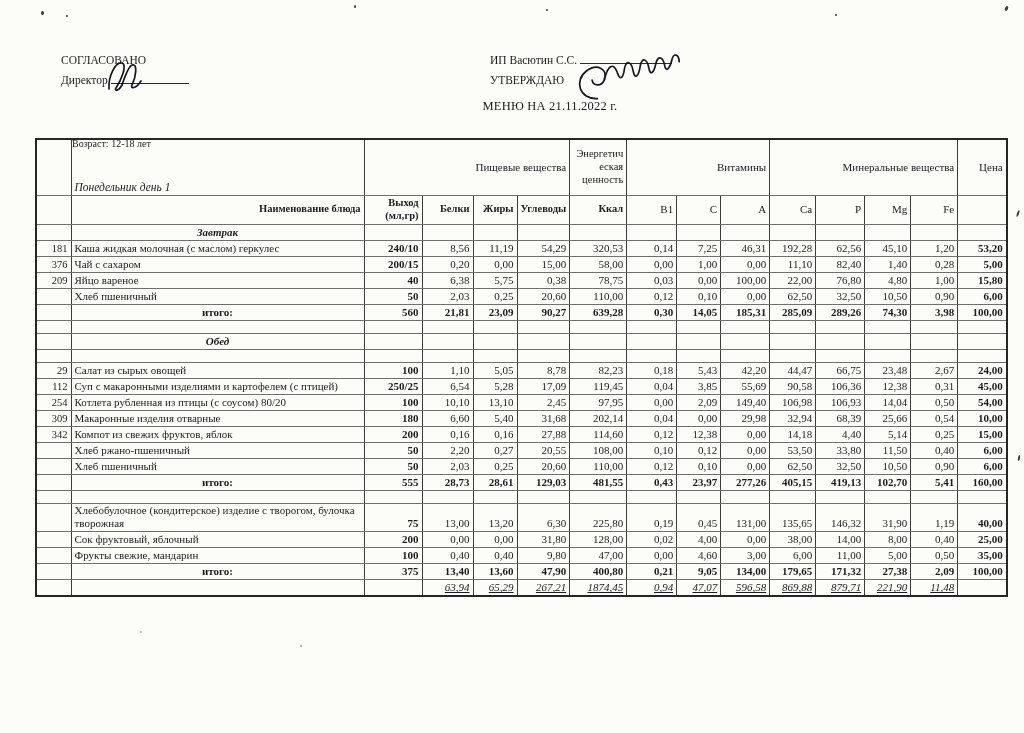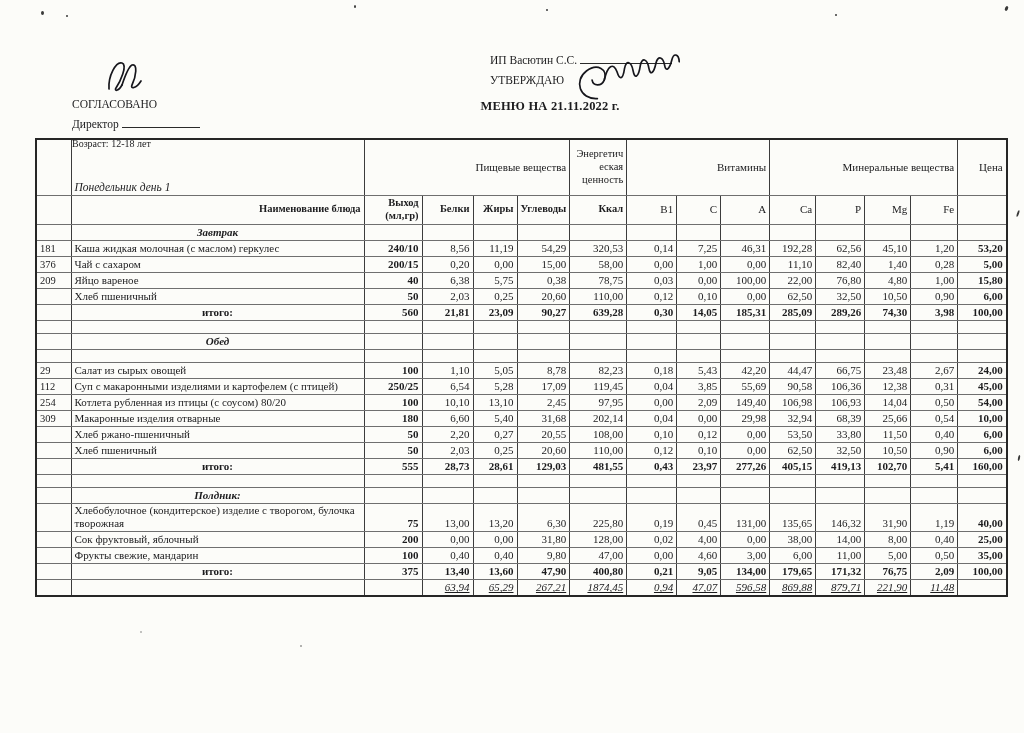--- a/index.html
+++ b/index.html
@@ -3,47 +3,47 @@
 <meta charset="utf-8">
 <style>
   html,body{margin:0;padding:0;}
   body{
     width:1024px;height:733px;position:relative;overflow:hidden;
     background:#fcfcf9;color:#1c1c1e;
     font-family:"Liberation Serif","DejaVu Serif",serif;
   }
   
   .hdr-block{position:absolute;font-size:11.5px;line-height:20px;}
-  .hdr-left{left:72px;top:50px;margin-top:44px;}
+  .hdr-left{left:61px;top:50px;}
   .hdr-right{left:490px;top:50px;}
   .sign-line{display:inline-block;border-bottom:1px solid #2a2a2a;height:12px;vertical-align:baseline;}
   .sig{position:absolute;}
   .menu-title{position:absolute;left:350px;top:99px;width:400px;text-align:center;
-    font-weight:bold;font-size:12.5px;letter-spacing:.2px;}
+    font-weight:normal;font-size:12.5px;letter-spacing:.2px;}
   .age-label{position:absolute;left:72px;top:120px;font-size:10px;margin-top:18px;}
   
   table.menu{
     position:absolute;left:35px;top:138px;border-collapse:collapse;table-layout:fixed;
     font-size:11px;
   }
   table.menu{border:2px solid #262626;}
   table.menu td,table.menu th{
     border-left:1px solid #3c3c3c;border-right:1px solid #3c3c3c;
     border-top:1px solid #6f6f6f;border-bottom:1px solid #6f6f6f;
     padding:0 3px;overflow:hidden;
   }
   thead th{font-weight:normal;text-align:right;vertical-align:middle;font-size:11px;line-height:1.2;}
   thead tr.gr{height:56px;}
   thead tr.sub{height:29px;}
   th.day{font-style:italic;font-weight:normal;text-align:left;vertical-align:bottom;font-size:11.5px;padding-bottom:1px;}
   th.colhead{font-weight:bold;font-size:10.5px;}
   th.energy{overflow-wrap:anywhere;font-size:10.5px;}
   tbody td{height:15px;vertical-align:bottom;line-height:1.2;}
   .row-spacer td{height:12px;}
-  .c-num{font-size:10.5px;padding-right:1px;}
+  .c-num{text-align:right;font-size:10.5px;padding-right:1px;}
   .c-name{text-align:left;}
   .c-out{text-align:right;font-weight:bold;}
   .c-val{text-align:right;}
   .c-price{text-align:right;font-weight:bold;}
   .row-section .sec-title{text-align:center;font-weight:bold;font-style:italic;}
   .row-total td{font-weight:bold;}
   .row-total .c-total-label{text-align:center;font-weight:bold;}
   .row-grand td{font-weight:normal;font-style:italic;}
   .row-grand .c-val{text-decoration:underline;}
   .row-dish-tall td{height:27px;}
@@ -348,20 +348,37 @@
         <td class="c-val">0,04</td>
         <td class="c-val">0,00</td>
         <td class="c-val">29,98</td>
         <td class="c-val">32,94</td>
         <td class="c-val">68,39</td>
         <td class="c-val">25,66</td>
         <td class="c-val">0,54</td>
         <td class="c-price">10,00</td>
       </tr>
       <tr class="row-dish">
+        <td class="c-num">342</td>
+        <td class="c-name">Компот из свежих фруктов, яблок</td>
+        <td class="c-out">200</td>
+        <td class="c-val">0,16</td>
+        <td class="c-val">0,16</td>
+        <td class="c-val">27,88</td>
+        <td class="c-val">114,60</td>
+        <td class="c-val">0,12</td>
+        <td class="c-val">12,38</td>
+        <td class="c-val">0,00</td>
+        <td class="c-val">14,18</td>
+        <td class="c-val">4,40</td>
+        <td class="c-val">5,14</td>
+        <td class="c-val">0,25</td>
+        <td class="c-price">15,00</td>
+      </tr>
+      <tr class="row-dish">
         <td class="c-num"></td>
         <td class="c-name">Хлеб ржано-пшеничный</td>
         <td class="c-out">50</td>
         <td class="c-val">2,20</td>
         <td class="c-val">0,27</td>
         <td class="c-val">20,55</td>
         <td class="c-val">108,00</td>
         <td class="c-val">0,10</td>
         <td class="c-val">0,12</td>
         <td class="c-val">0,00</td>
@@ -415,37 +432,20 @@
         <td></td>
         <td></td>
         <td></td>
         <td></td>
         <td></td>
         <td></td>
         <td></td>
         <td></td>
         <td></td>
       </tr>
-      <tr class="row-section">
-        <td class="c-num"></td>
-        <td class="c-name sec-title">Полдник:</td>
-        <td></td>
-        <td></td>
-        <td></td>
-        <td></td>
-        <td></td>
-        <td></td>
-        <td></td>
-        <td></td>
-        <td></td>
-        <td></td>
-        <td></td>
-        <td></td>
-        <td></td>
-      </tr>
       <tr class="row-dish row-dish-tall">
         <td class="c-num"></td>
         <td class="c-name">Хлебобулочное (кондитерское) изделие с творогом, булочка творожная</td>
         <td class="c-out">75</td>
         <td class="c-val">13,00</td>
         <td class="c-val">13,20</td>
         <td class="c-val">6,30</td>
         <td class="c-val">225,80</td>
         <td class="c-val">0,19</td>
         <td class="c-val">0,45</td>
@@ -496,21 +496,21 @@
         <td class="c-out">375</td>
         <td class="c-val">13,40</td>
         <td class="c-val">13,60</td>
         <td class="c-val">47,90</td>
         <td class="c-val">400,80</td>
         <td class="c-val">0,21</td>
         <td class="c-val">9,05</td>
         <td class="c-val">134,00</td>
         <td class="c-val">179,65</td>
         <td class="c-val">171,32</td>
-        <td class="c-val">76,75</td>
+        <td class="c-val">27,38</td>
         <td class="c-val">2,09</td>
         <td class="c-price">100,00</td>
       </tr>
       <tr class="row-grand">
         <td class="c-num"></td>
         <td class="c-name"></td>
         <td class="c-out"></td>
         <td class="c-val">63,94</td>
         <td class="c-val">65,29</td>
         <td class="c-val">267,21</td>

